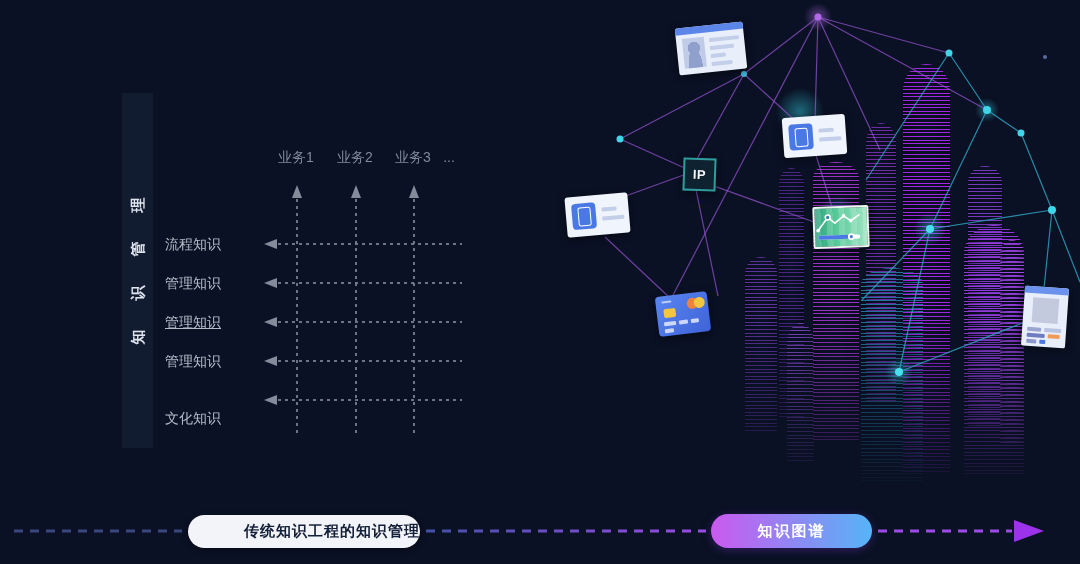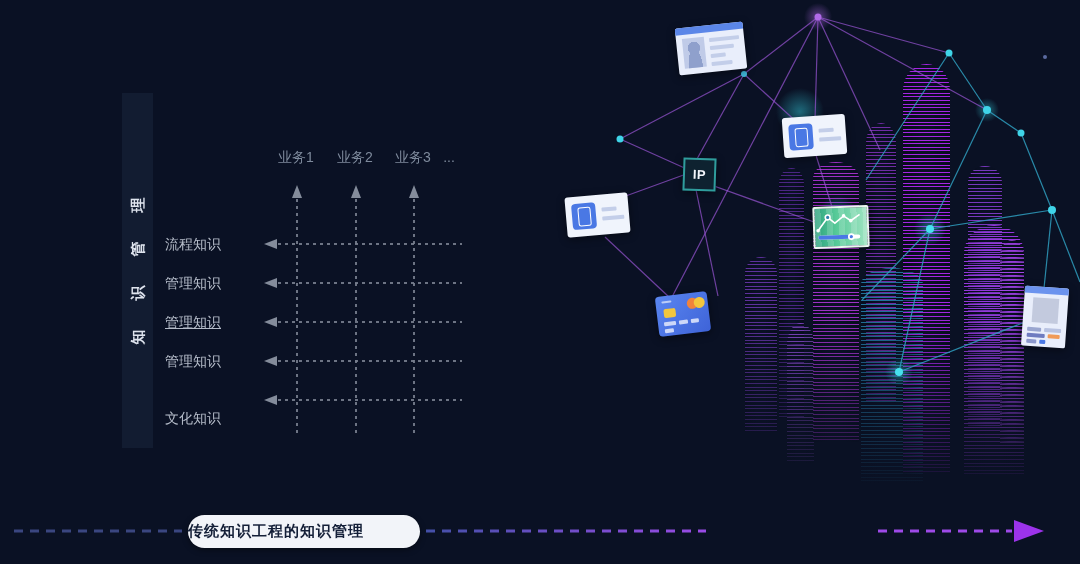--- a/index.html
+++ b/index.html
@@ -13,21 +13,21 @@
   .vchar{display:block;width:22px;height:22px;line-height:22px;text-align:center;
          color:#dfe4ee;font-size:15px;font-weight:bold;transform:rotate(-90deg);}
   .header-bar{left:160px;top:96px;width:329px;height:30px;background:#141e30;
               display:flex;align-items:center;justify-content:center;}
   .header-bar span{color:#eef1f7;font-size:15px;font-weight:bold;letter-spacing:30px;margin-right:-30px;}
   .col-header{top:149px;transform:translateX(-50%);color:#7e8a9c;font-size:14px;white-space:nowrap;}
   .row-label{left:165px;width:70px;height:20px;line-height:20px;color:#b5bcc9;font-size:14px;white-space:nowrap;}
 
   
   .pill-white{left:188px;top:515px;width:232px;height:33px;border-radius:17px;background:#f2f4f9;
-              display:flex;align-items:center;justify-content:flex-start;color:#141f38;
+              display:flex;align-items:center;justify-content:flex-end;color:#141f38;
               font-size:15px;font-weight:bold;letter-spacing:1px;box-shadow:0 2px 6px rgba(0,0,0,.4);}
   .pill-grad{left:711px;top:514px;width:161px;height:34px;border-radius:17px;
              background:linear-gradient(90deg,#cb59ef,#56b4f7);
              display:flex;align-items:center;justify-content:center;color:#ffffff;
              font-size:15px;font-weight:bold;letter-spacing:2px;box-shadow:0 2px 8px rgba(90,40,160,.5);}
 
   
   .tower{position:absolute;border-radius:50% 50% 0 0 / 16px;
          background:
            repeating-linear-gradient(180deg,var(--c) 0 1px,transparent 1px 3.6px),
@@ -266,14 +266,17 @@
     </defs>
     <line x1="14" y1="531" x2="182" y2="531" stroke="#3a4680" stroke-width="3" stroke-dasharray="9 7"></line>
     <line x1="426" y1="531" x2="706" y2="531" stroke="url(#midgrad)" stroke-width="3" stroke-dasharray="9 7"></line>
     <line x1="878" y1="531" x2="1012" y2="531" stroke="#9e4ae8" stroke-width="3" stroke-dasharray="9 7"></line>
     <polygon points="1014,520 1014,542 1044,531" fill="#9c33ea"></polygon>
   </svg>
 
   <div class="abs pill-white" style="z-index:7;">
     <span>传统知识工程的知识管理</span>
   </div>
+  <div class="abs pill-grad" style="z-index:7;">
+    <span>知识图谱</span>
+  </div>
 
 </div>
 
 </body></html>

